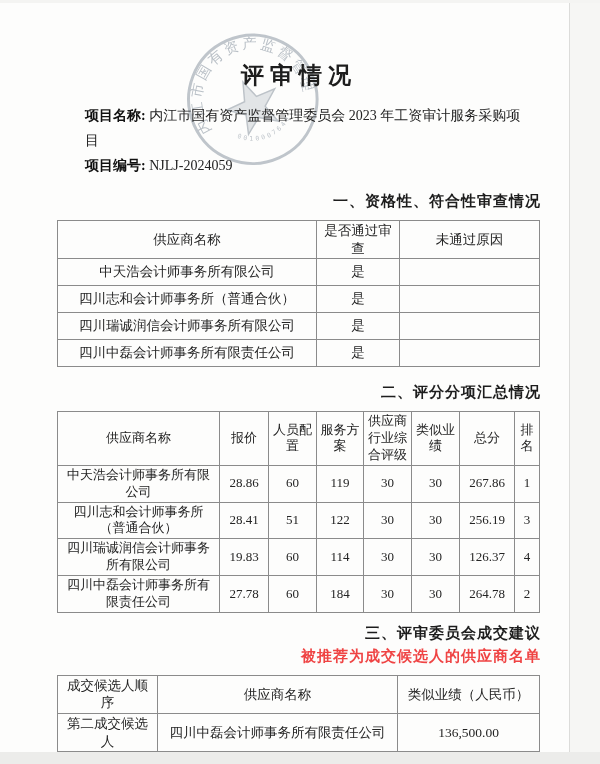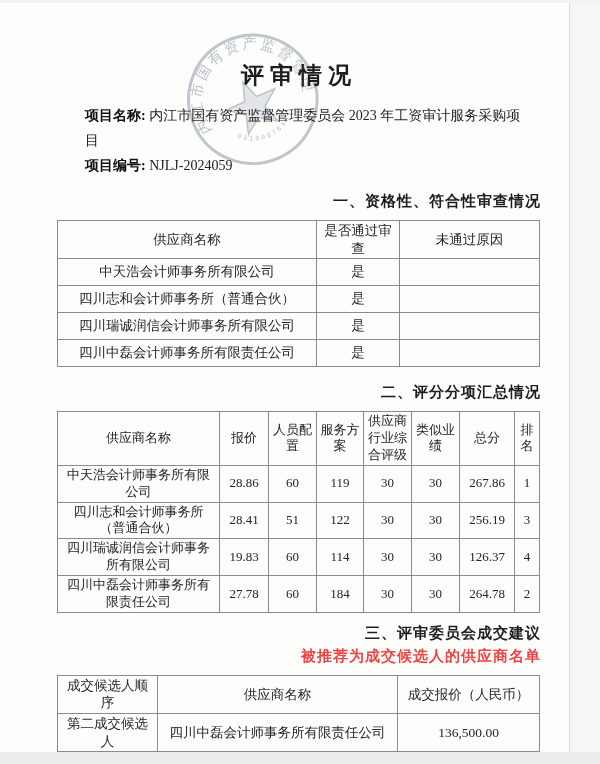--- a/index.html
+++ b/index.html
@@ -200,21 +200,21 @@
   <table id="t3">
     <colgroup>
         <col style="width:100px">
         <col style="width:240px">
         <col style="width:142px">
       </colgroup>
     <thead>
       <tr>
         <th>成交候选人顺序</th>
         <th>供应商名称</th>
-        <th>成交报价（人民币）</th>
+        <th>类似业绩（人民币）</th>
       </tr>
     </thead>
     <tbody>
       <tr>
         <td>第二成交候选人</td>
         <td>四川中磊会计师事务所有限责任公司</td>
         <td>136,500.00</td>
       </tr>
 
     </tbody>

